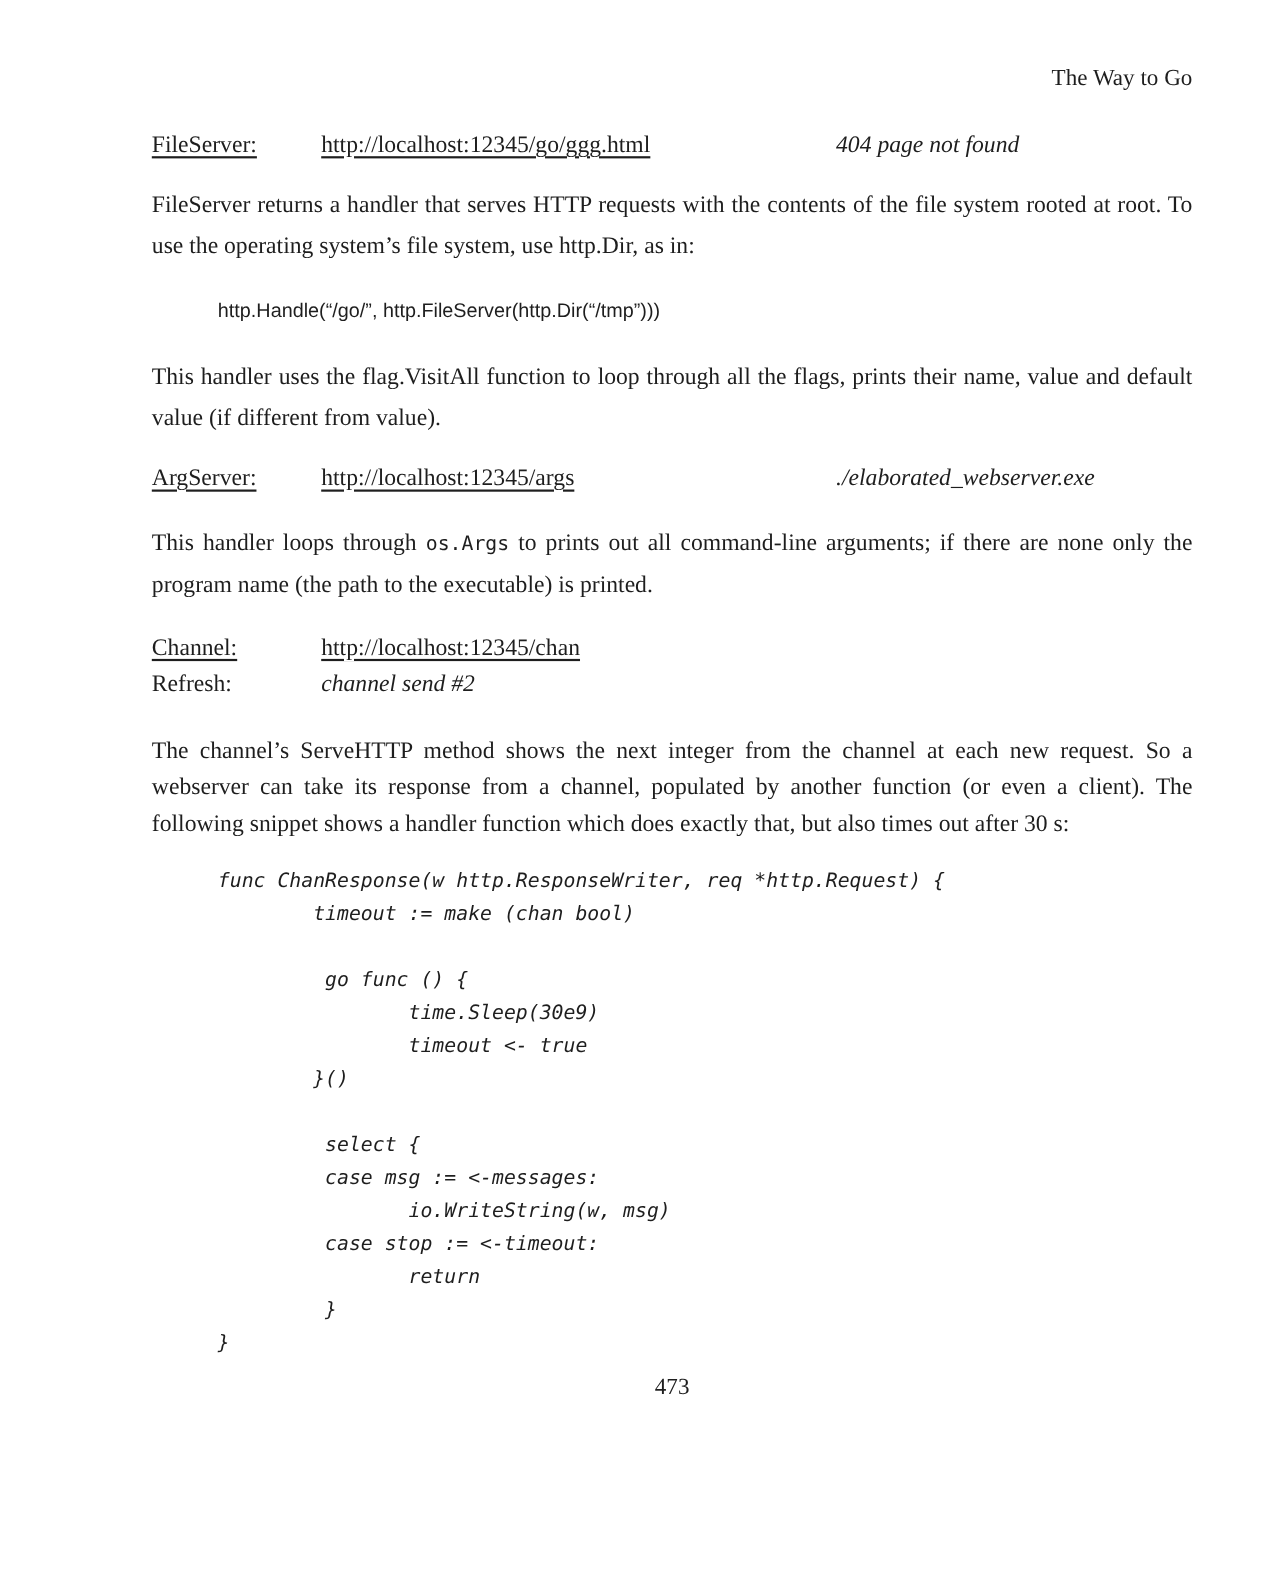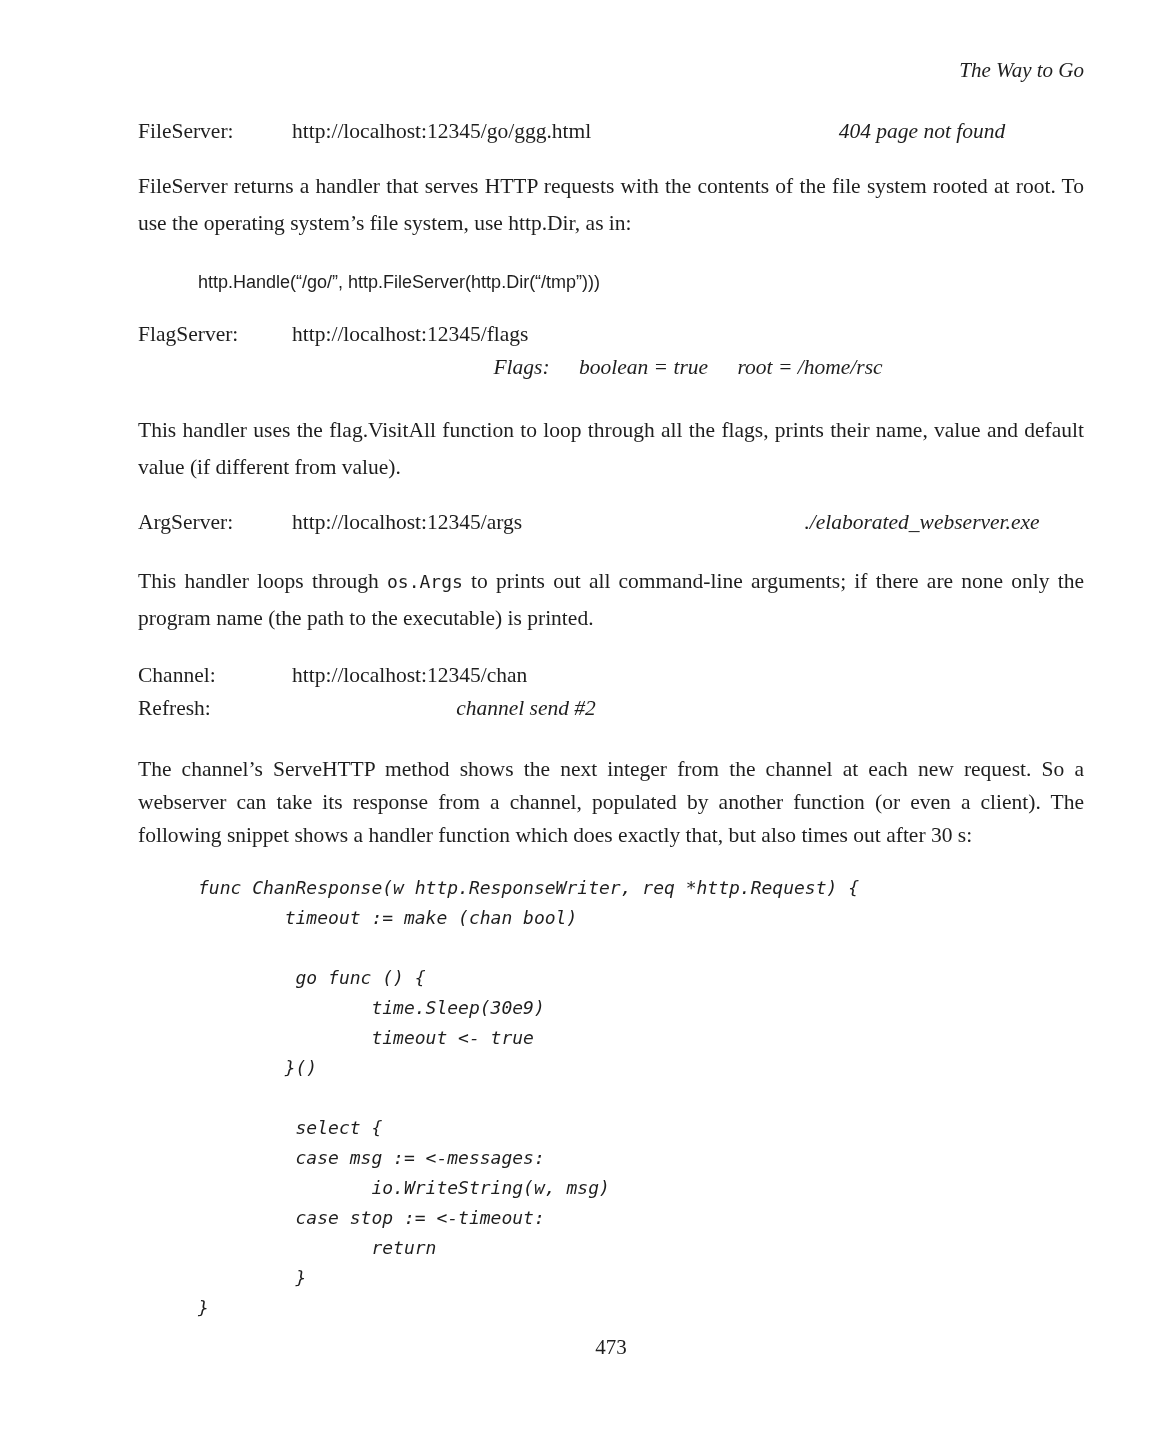--- a/index.html
+++ b/index.html
@@ -9,36 +9,36 @@
     margin: 0 auto;
     background: #ffffff;
     color: #1e1e1e;
     font-family: "Liberation Serif", "DejaVu Serif", serif;
     box-sizing: border-box;
     padding: 56px 84px 0 138px;
     overflow: hidden;
   }
   .running-title {
     text-align: right;
-    font-style: italic;
     font-size: 21px;
     line-height: 28px;
   }
   .server-row {
     display: grid;
     grid-template-columns: 154px 468px 1fr;
     font-size: 21.5px;
     line-height: 33px;
   }
   .server-row .cell { white-space: nowrap; }
   .u {
+    text-decoration: underline;
     text-underline-offset: 4px;
     text-decoration-thickness: 1.5px;
   }
-  .it { font-style: italic; text-align: center; }
+  .it { font-style: italic; }
   .mono {
     font-family: "DejaVu Sans Mono", "Liberation Mono", monospace;
     font-size: 18px;
   }
   .para {
     font-size: 21.5px;
     line-height: 37px;
     text-align: justify;
   }
   .row-fileserver { margin-top: 32px; line-height: 30px; }
@@ -83,30 +83,20 @@
   <div class="server-row row-fileserver">
     <span class="cell u">FileServer:</span>
     <span class="cell u">http://localhost:12345/go/ggg.html</span>
     <span class="cell it">404 page not found</span>
   </div>
 
   <p class="para para-1">FileServer returns a handler that serves HTTP requests with the contents of the file system rooted at root. To use the operating system’s file system, use http.Dir, as in:</p>
 
   <div class="code-line">http.Handle(“/go/”, http.FileServer(http.Dir(“/tmp”)))</div>
 
-  <div class="server-row row-flagserver">
-    <span class="cell u">FlagServer:</span>
-    <span class="cell u">http://localhost:12345/flags</span>
-    <span class="cell"></span>
-    <span class="flags-line it">
-      <span class="seg">Flags:</span>
-      <span class="seg">boolean = true</span>
-      <span>root = /home/rsc</span>
-    </span>
-  </div>
 
   <p class="para para-2">This handler uses the flag.VisitAll function to loop through all the flags, prints their name, value and default value (if different from value).</p>
 
   <div class="server-row row-argserver">
     <span class="cell u">ArgServer:</span>
     <span class="cell u">http://localhost:12345/args</span>
     <span class="cell it">./elaborated_webserver.exe</span>
   </div>
 
   <p class="para para-3"><span>This handler loops through </span><span class="mono">os.Args</span><span> to prints out all command-line arguments; if there are none only the program name (the path to the executable) is printed.</span></p>

